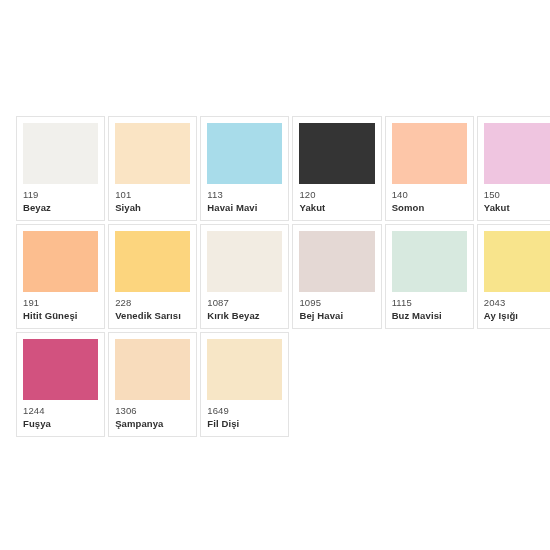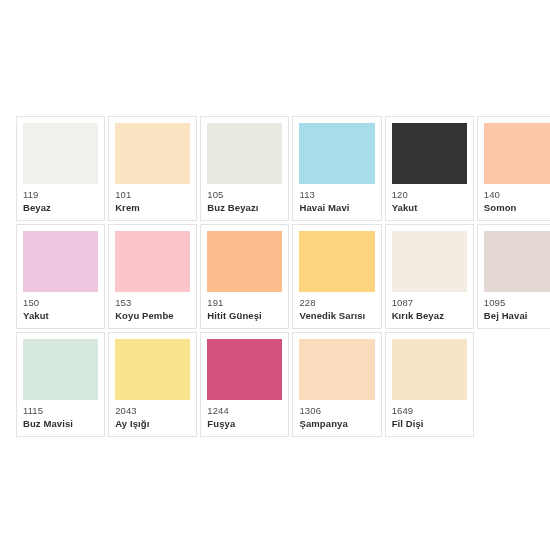--- a/index.html
+++ b/index.html
@@ -69,28 +69,21 @@
       <div class="swatch-color" style="background: rgb(241, 240, 236);"></div>
       <div class="swatch-meta">
         <div class="swatch-code">119</div>
         <div class="swatch-name">Beyaz</div>
       </div>
     </div>
     <div class="swatch-card">
       <div class="swatch-color" style="background: rgb(250, 228, 196);"></div>
       <div class="swatch-meta">
         <div class="swatch-code">101</div>
-        <div class="swatch-name">Krem</div>
-      </div>
-    </div>
-    <div class="swatch-card">
-      <div class="swatch-color" style="background: rgb(234, 234, 226);"></div>
-      <div class="swatch-meta">
-        <div class="swatch-code">105</div>
-        <div class="swatch-name">Buz Beyazı</div>
+        <div class="swatch-name">Siyah</div>
       </div>
     </div>
     <div class="swatch-card">
       <div class="swatch-color" style="background: rgb(168, 220, 234);"></div>
       <div class="swatch-meta">
         <div class="swatch-code">113</div>
         <div class="swatch-name">Havai Mavi</div>
       </div>
     </div>
     <div class="swatch-card">
@@ -105,27 +98,20 @@
       <div class="swatch-meta">
         <div class="swatch-code">140</div>
         <div class="swatch-name">Somon</div>
       </div>
     </div>
     <div class="swatch-card">
       <div class="swatch-color" style="background: rgb(239, 197, 224);"></div>
       <div class="swatch-meta">
         <div class="swatch-code">150</div>
         <div class="swatch-name">Yakut</div>
-      </div>
-    </div>
-    <div class="swatch-card">
-      <div class="swatch-color" style="background: rgb(250, 198, 202);"></div>
-      <div class="swatch-meta">
-        <div class="swatch-code">153</div>
-        <div class="swatch-name">Koyu Pembe</div>
       </div>
     </div>
     <div class="swatch-card">
       <div class="swatch-color" style="background: rgb(252, 190, 143);"></div>
       <div class="swatch-meta">
         <div class="swatch-code">191</div>
         <div class="swatch-name">Hitit Güneşi</div>
       </div>
     </div>
     <div class="swatch-card">

